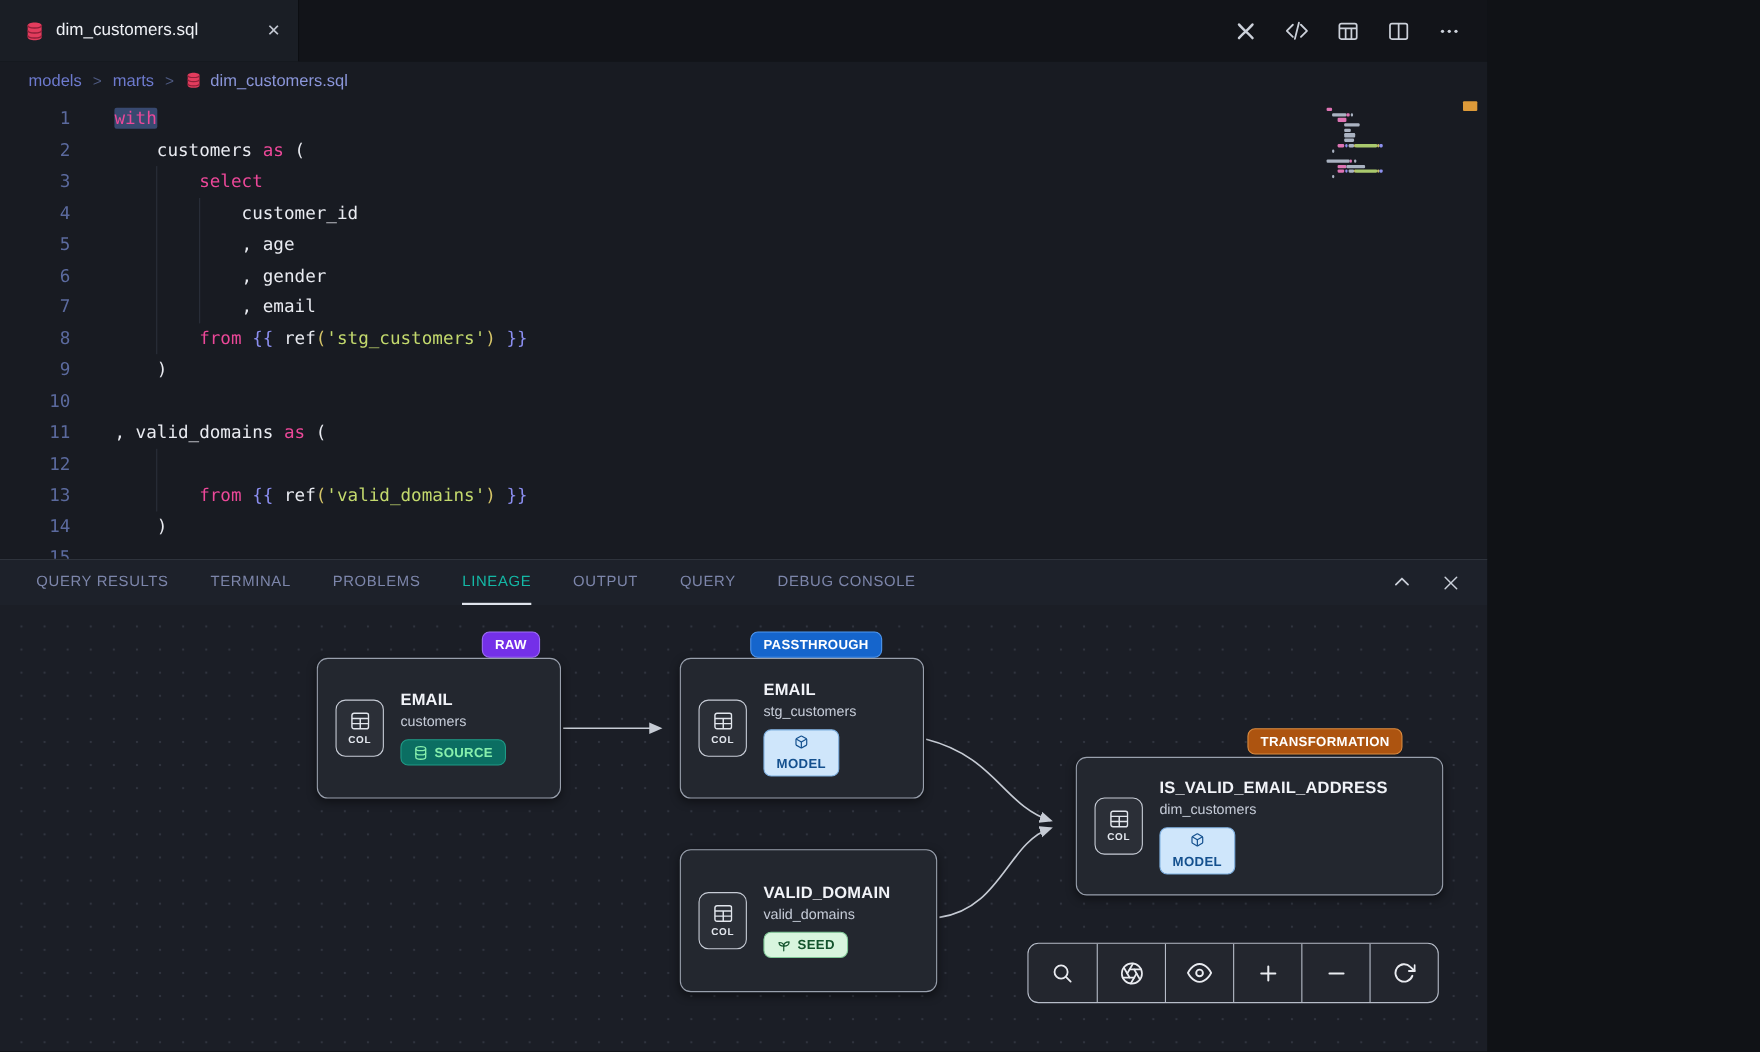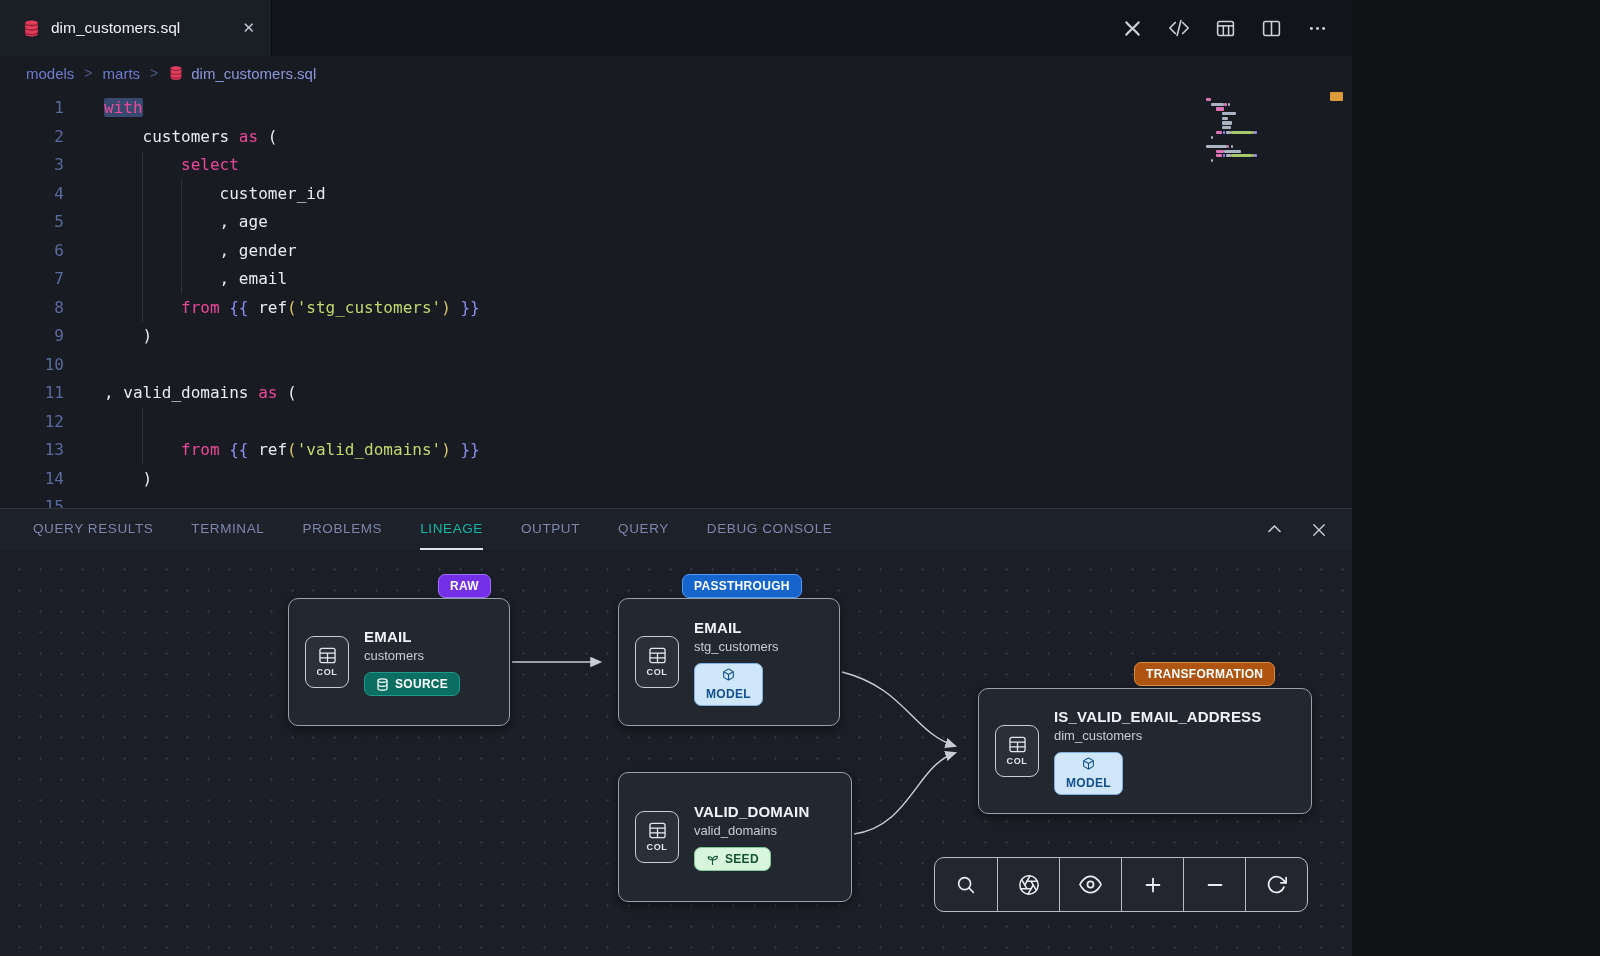--- a/index.html
+++ b/index.html
@@ -70,21 +70,21 @@
   .n3 { left:618px; top:222px; width:234px; height:130px; }
   .n4 { left:978px; top:138px; width:334px; height:126px; }
   .colbox { width:44px; height:52px; flex:0 0 auto; border:1px solid #c7ccd6; border-radius:9px;
     display:flex; flex-direction:column; align-items:center; justify-content:center; gap:3px;
     color:#e2e6ed; background:rgba(255,255,255,.04); }
   .collabel { font-size:9px; font-weight:bold; letter-spacing:.6px; }
   .ntitle { font-size:15px; font-weight:600; color:#f1f3f8; letter-spacing:.2px; }
   .nsub { font-size:13px; color:#c6ccd8; margin-top:3px; }
   .pill { display:inline-flex; align-items:center; gap:6px; margin-top:9px; padding:4px 11px;
     border-radius:7px; font-size:12px; font-weight:700; letter-spacing:.3px; cursor:pointer; }
-  .pill.source { background:#0b6e62; color:#ffffff; border:1px solid #1f9a86; }
+  .pill.source { background:#0b6e62; color:#86efac; border:1px solid #1f9a86; }
   .pill.model  { background:#cfe6fb; color:#14508e; border:1px solid #7fb0e0;flex-direction:column; }
   .pill.seed   { background:#d8f5de; color:#14532d; border:1px solid #7fc896;justify-content:center; }
 
   .tag { position:absolute; z-index:3; padding:4px 11px; border-radius:7px; font-size:12px;
     font-weight:700; color:#fff; letter-spacing:.3px; }
   .tag-raw   { left:438px; top:24px;  background:#7430e8; border:1px solid #9e6ef5; }
   .tag-pass  { left:682px; top:24px;  background:#1565cc; border:1px solid #4f97ef; }
   .tag-trans { left:1134px; top:112px; background:#ad5410; border:1px solid #d98a3f; }
 
   .controls { position:absolute; right:44px; bottom:44px; z-index:4; display:flex;

